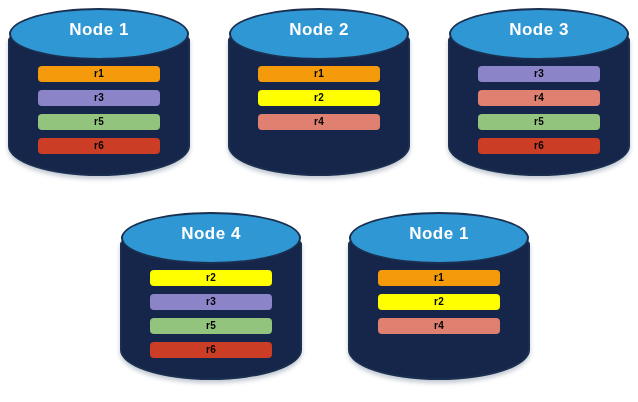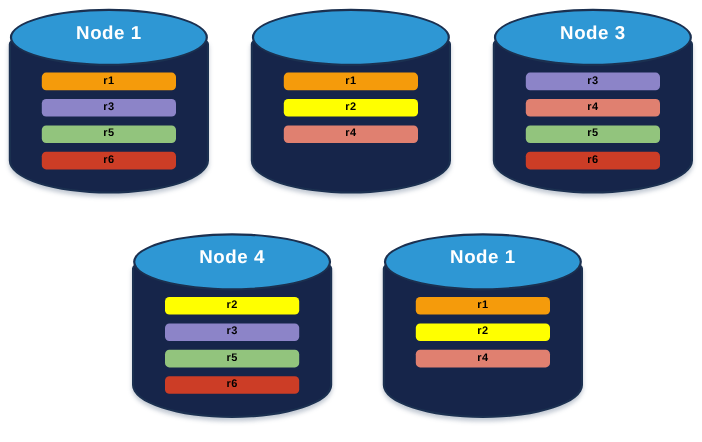--- a/index.html
+++ b/index.html
@@ -105,20 +105,21 @@
       <div class="shard" style="background: rgb(245, 155, 11); color: rgb(0, 0, 0);">r1</div>
       <div class="shard" style="background: rgb(140, 132, 200); color: rgb(0, 0, 0);">r3</div>
       <div class="shard" style="background: rgb(146, 196, 125); color: rgb(0, 0, 0);">r5</div>
       <div class="shard" style="background: rgb(204, 61, 38); color: rgb(0, 0, 0);">r6</div>
     </div>
   </div>
 
   <div class="node n2">
     <div class="cyl-body" style="background: rgb(22, 37, 74); border-color: rgb(27, 48, 80);"></div>
     <div class="cyl-top" style="background: rgb(46, 151, 212); border-color: rgb(27, 48, 80);"></div>
+    <div class="cyl-label" style="color: rgb(255, 255, 255);">Node  2</div>
     <div class="shards">
       <div class="shard" style="background: rgb(245, 155, 11); color: rgb(0, 0, 0);">r1</div>
       <div class="shard" style="background: rgb(255, 255, 0); color: rgb(0, 0, 0);">r2</div>
       <div class="shard" style="background: rgb(224, 128, 112); color: rgb(0, 0, 0);">r4</div>
     </div>
   </div>
 
   <div class="node n3">
     <div class="cyl-body" style="background: rgb(22, 37, 74); border-color: rgb(27, 48, 80);"></div>
     <div class="cyl-top" style="background: rgb(46, 151, 212); border-color: rgb(27, 48, 80);"></div>

